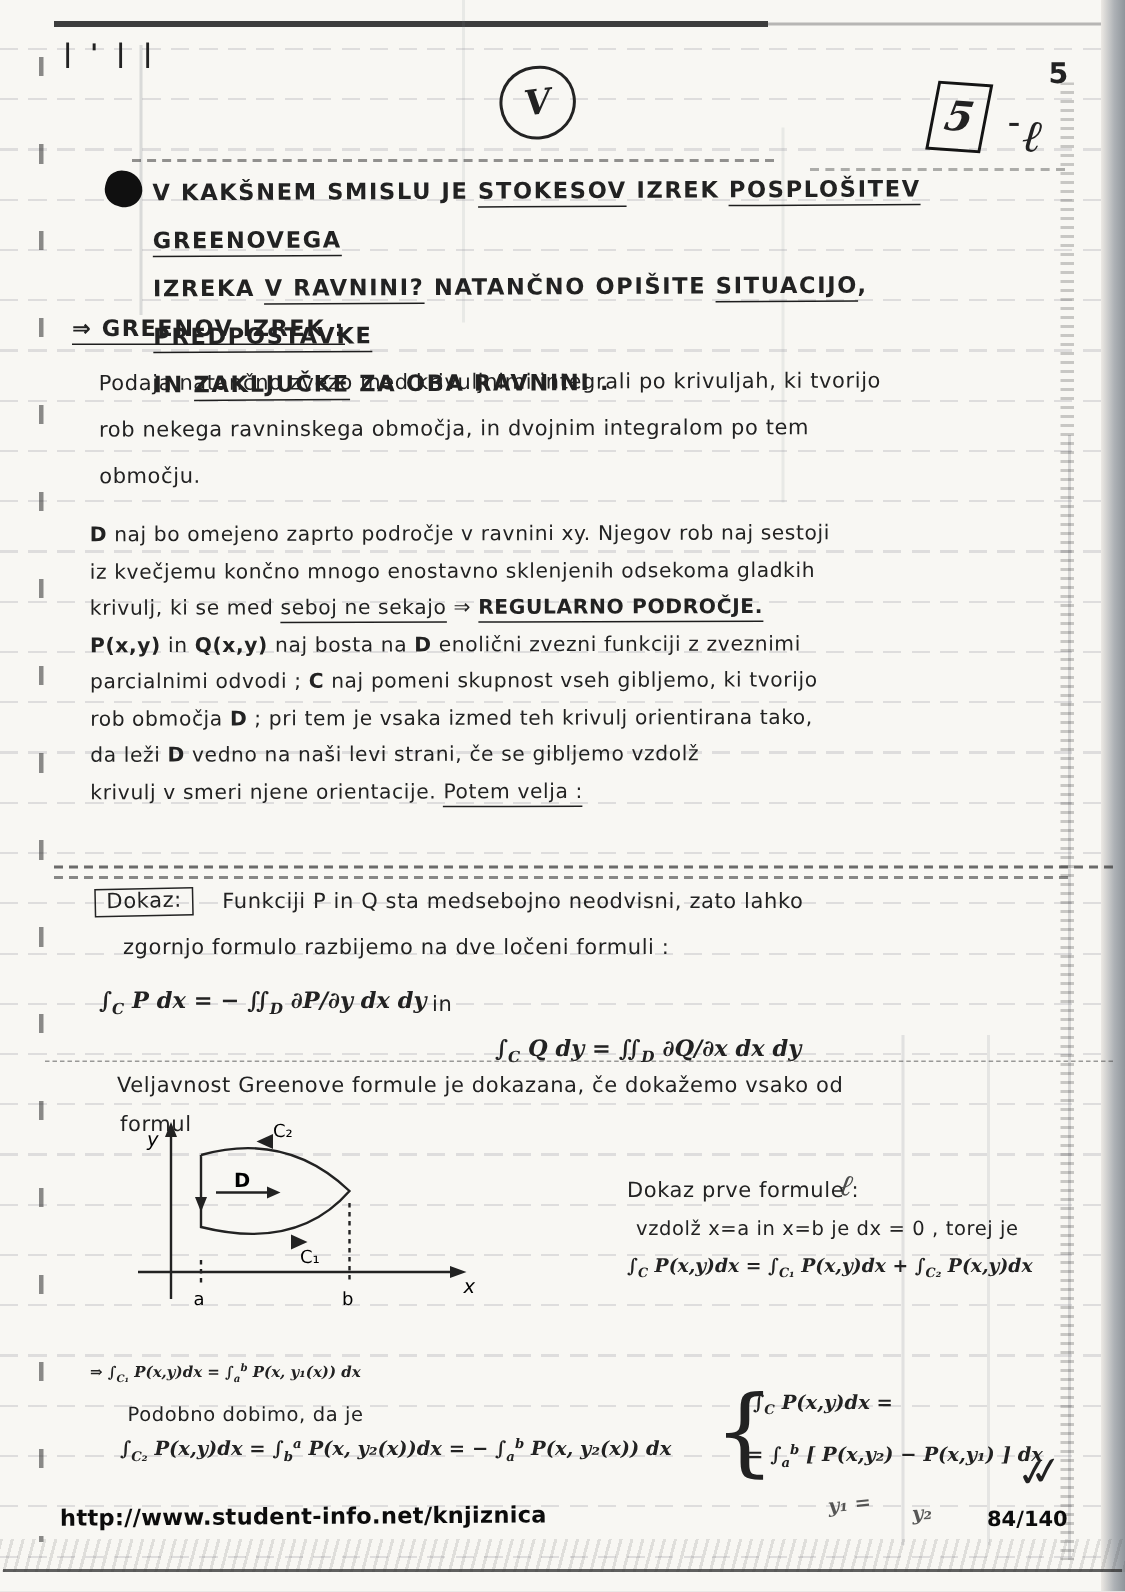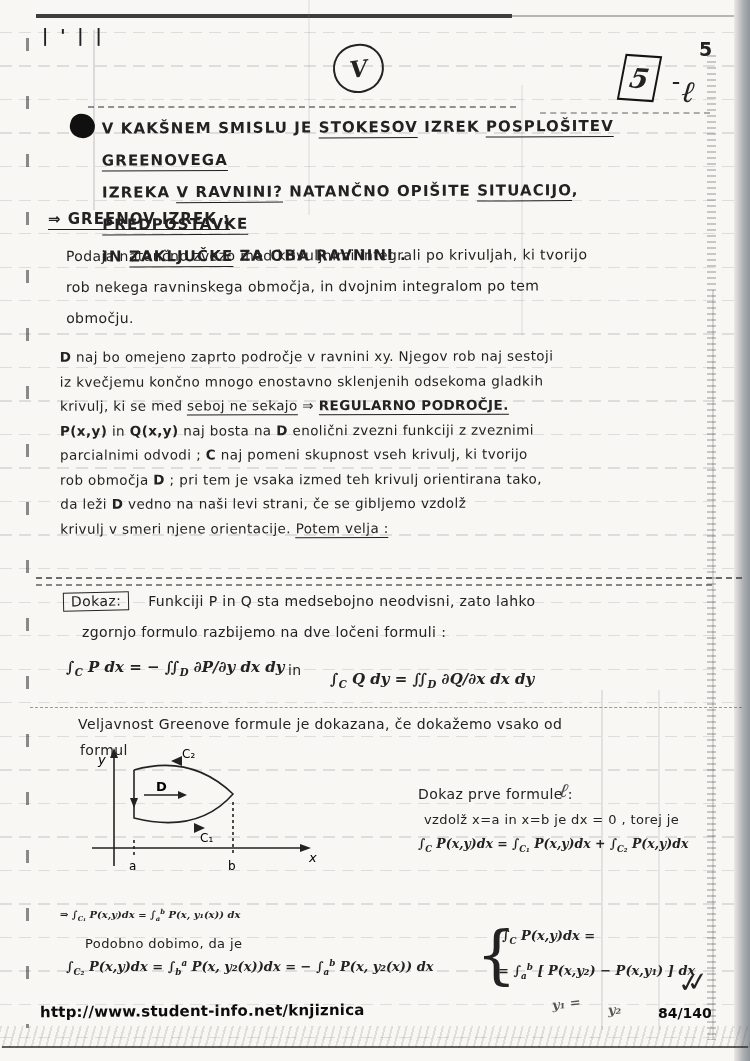--- a/index.html
+++ b/index.html
@@ -69,37 +69,37 @@
   <div class="abs hw" style="left:66px;top:240px;width:630px;font-size:14px;line-height:31px;transform:rotate(-.2deg);">
     <div>Podaja natančno zvezo med krivuljnimi integrali po krivuljah, ki tvorijo</div>
     <div>rob nekega ravninskega območja, in dvojnim integralom po tem</div>
     <div>območju.</div>
   </div>
   <div class="abs hw" style="left:60px;top:344px;width:650px;font-size:13.5px;line-height:24.5px;transform:rotate(-.15deg);">
     <div><span class="b">D</span><span> naj bo omejeno zaprto področje v ravnini xy. Njegov rob naj sestoji</span></div>
     <div><span>iz kvečjemu končno mnogo enostavno sklenjenih odsekoma gladkih</span></div>
     <div><span>krivulj, ki se med </span><span class="u">seboj ne sekajo</span><span> ⇒ </span><span class="u b">REGULARNO PODROČJE.</span></div>
     <div><span class="b">P(x,y)</span><span> in </span><span class="b">Q(x,y)</span><span> naj bosta na </span><span class="b">D</span><span> enolični zvezni funkciji z zveznimi</span></div>
-    <div><span>parcialnimi odvodi ; </span><span class="b">C</span><span> naj pomeni skupnost vseh krivulj, ki tvorijo</span></div>
+    <div><span>parcialnimi odvodi ; </span><span class="b">C</span><span> naj pomeni skupnost vseh gibljemo, ki tvorijo</span></div>
     <div><span>rob območja </span><span class="b">D</span><span> ; pri tem je vsaka izmed teh krivulj orientirana tako,</span></div>
     <div><span>da leži </span><span class="b">D</span><span> vedno na naši levi strani, če se gibljemo vzdolž</span></div>
     <div><span>krivulj v smeri njene orientacije. </span><span class="u">Potem velja :</span></div>
   </div>
 
   <div class="dash-seg" style="left:36px;top:577px;width:706px;opacity:.75;"></div>
   <div class="dash-seg" style="left:36px;top:584px;width:676px;opacity:.6;"></div>
 
   <div class="abs hw" style="left:63px;top:592px;font-size:14px;">
     <span class="dokaz-box"><span>Dokaz:</span></span>
     <span style="margin-left:14px;">Funkciji P in Q sta medsebojno neodvisni, zato lahko</span>
   </div>
   <div class="abs hw" style="left:82px;top:624px;font-size:14px;">zgornjo formulo razbijemo na dve ločeni formuli :</div>
   <div class="abs math" style="left:66px;top:658px;font-size:15px;">∫<sub>C</sub> P dx = − ∬<sub>D</sub> ∂P/∂y dx dy</div>
   <div class="abs hw" style="left:288px;top:662px;font-size:14px;">in</div>
-  <div class="abs math" style="left:330px;top:670px;font-size:15px;">∫<sub>C</sub> Q dy = ∬<sub>D</sub> ∂Q/∂x dx dy</div>
+  <div class="abs math" style="left:330px;top:690px;font-size:15px;">∫<sub>C</sub> Q dy = ∬<sub>D</sub> ∂Q/∂x dx dy</div>
 
   <div class="dash-seg" style="left:30px;top:707px;width:712px;opacity:.5;border-top-width:1.5px;"></div>
 
   <div class="abs hw" style="left:78px;top:716px;font-size:14px;">Veljavnost Greenove formule je dokazana, če dokažemo vsako od</div>
   <div class="abs hw" style="left:80px;top:742px;font-size:14px;">formul</div>
 
   <svg class="abs" style="left:86px;top:744px;" width="235" height="132" viewBox="0 0 235 132">
     <g stroke="#222" stroke-width="1.6" fill="none">
       <line x1="28" y1="122" x2="28" y2="10"></line>
       <line x1="6" y1="104" x2="218" y2="104"></line>
@@ -125,21 +125,21 @@
     <text x="70" y="47" font-size="13" font-weight="bold">D</text>
   </svg>
 
   <div class="abs hw" style="left:418px;top:786px;font-size:14px;">Dokaz prve formule :</div>
   <div class="abs math" style="left:560px;top:778px;font-size:20px;opacity:.8;transform:rotate(10deg);">ℓ</div>
   <div class="abs hw" style="left:424px;top:812px;font-size:13px;">vzdolž x=a in x=b je dx = 0 , torej je</div>
   <div class="abs math" style="left:418px;top:836px;font-size:12.5px;">∫<sub>C</sub> P(x,y)dx = ∫<sub>C₁</sub> P(x,y)dx + ∫<sub>C₂</sub> P(x,y)dx</div>
 
   <div class="abs math" style="left:60px;top:908px;font-size:10px;">⇒ ∫<sub>C₁</sub> P(x,y)dx = ∫<sub>a</sub><sup>b</sup> P(x, y₁(x)) dx</div>
   <div class="abs hw" style="left:85px;top:936px;font-size:13px;">Podobno dobimo, da je</div>
-  <div class="abs math" style="left:66px;top:958px;font-size:13px;">∫<sub>C₂</sub> P(x,y)dx = ∫<sub>b</sub><sup>a</sup> P(x, y₂(x))dx = − ∫<sub>a</sub><sup>b</sup> P(x, y₂(x)) dx</div>
+  <div class="abs math" style="left:80px;top:958px;font-size:13px;">∫<sub>C₂</sub> P(x,y)dx = ∫<sub>b</sub><sup>a</sup> P(x, y₂(x))dx = − ∫<sub>a</sub><sup>b</sup> P(x, y₂(x)) dx</div>
 
   <div class="abs math" style="left:476px;top:918px;font-size:64px;font-weight:400;font-style:normal;">{</div>
   <div class="abs math" style="left:502px;top:928px;font-size:13px;">∫<sub>C</sub> P(x,y)dx =</div>
   <div class="abs math" style="left:498px;top:962px;font-size:13px;">= ∫<sub>a</sub><sup>b</sup> [ P(x,y₂) − P(x,y₁) ] dx</div>
   <div class="abs" style="left:678px;top:968px;font-size:26px;font-weight:700;letter-spacing:-13px;transform:rotate(-8deg);">✓✓</div>
 
   <div class="abs math" style="left:552px;top:996px;font-size:13px;opacity:.75;transform:rotate(-6deg);">y₁ =</div>
   <div class="abs math" style="left:608px;top:1002px;font-size:13px;opacity:.75;transform:rotate(-4deg);">y₂</div>
 
   <div class="abs" style="left:40px;top:1002px;font-size:15px;font-weight:700;letter-spacing:.2px;color:#0c0c0c;transform:rotate(-.4deg);">http://www.student-info.net/knjiznica</div>

